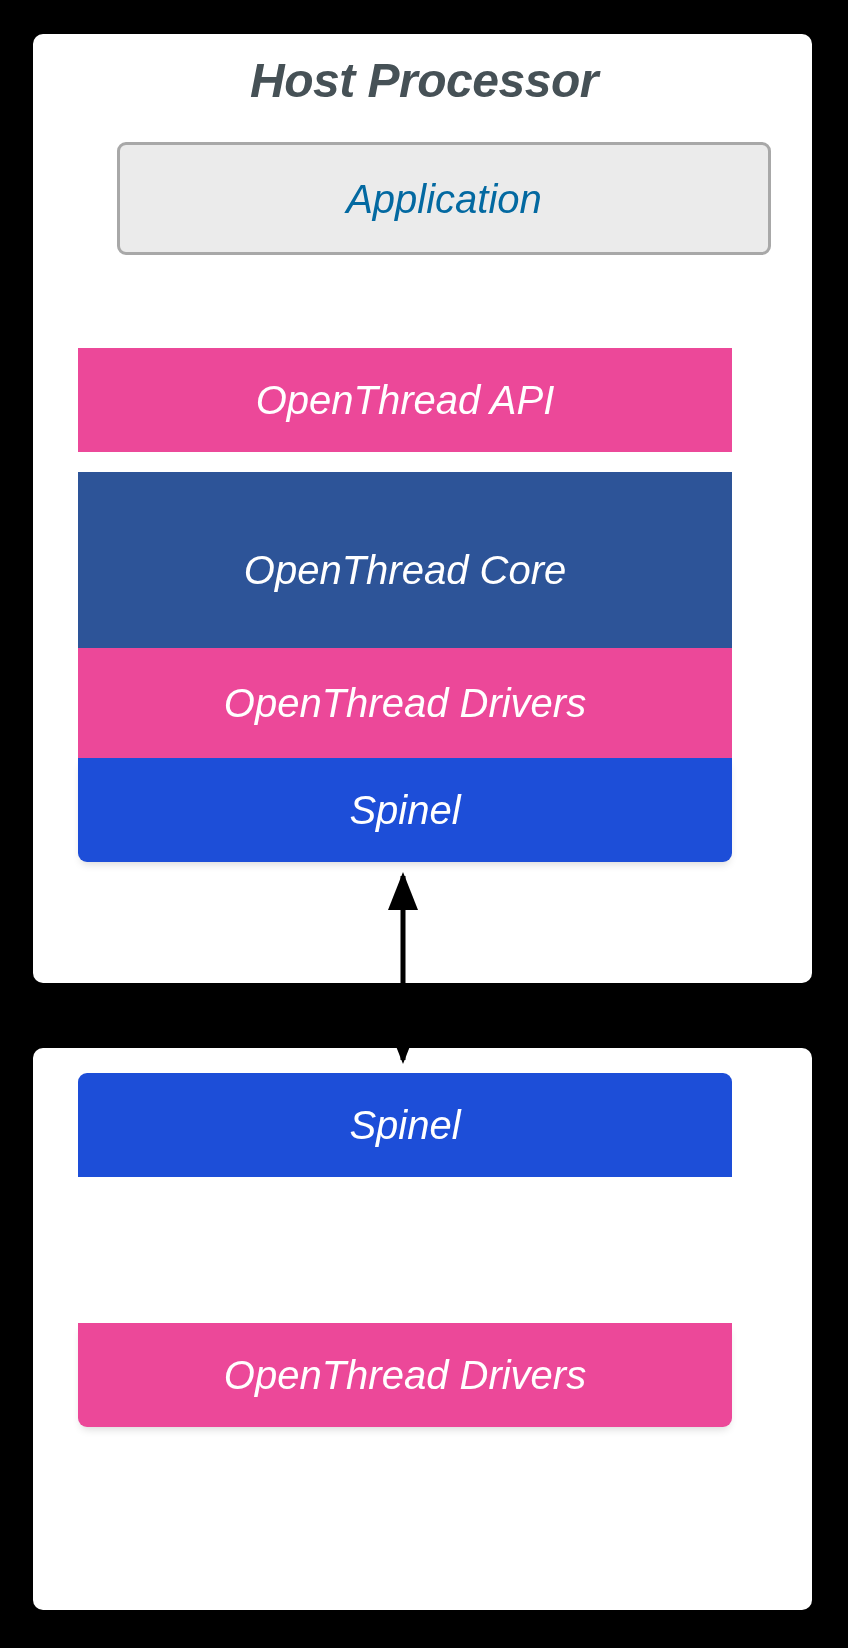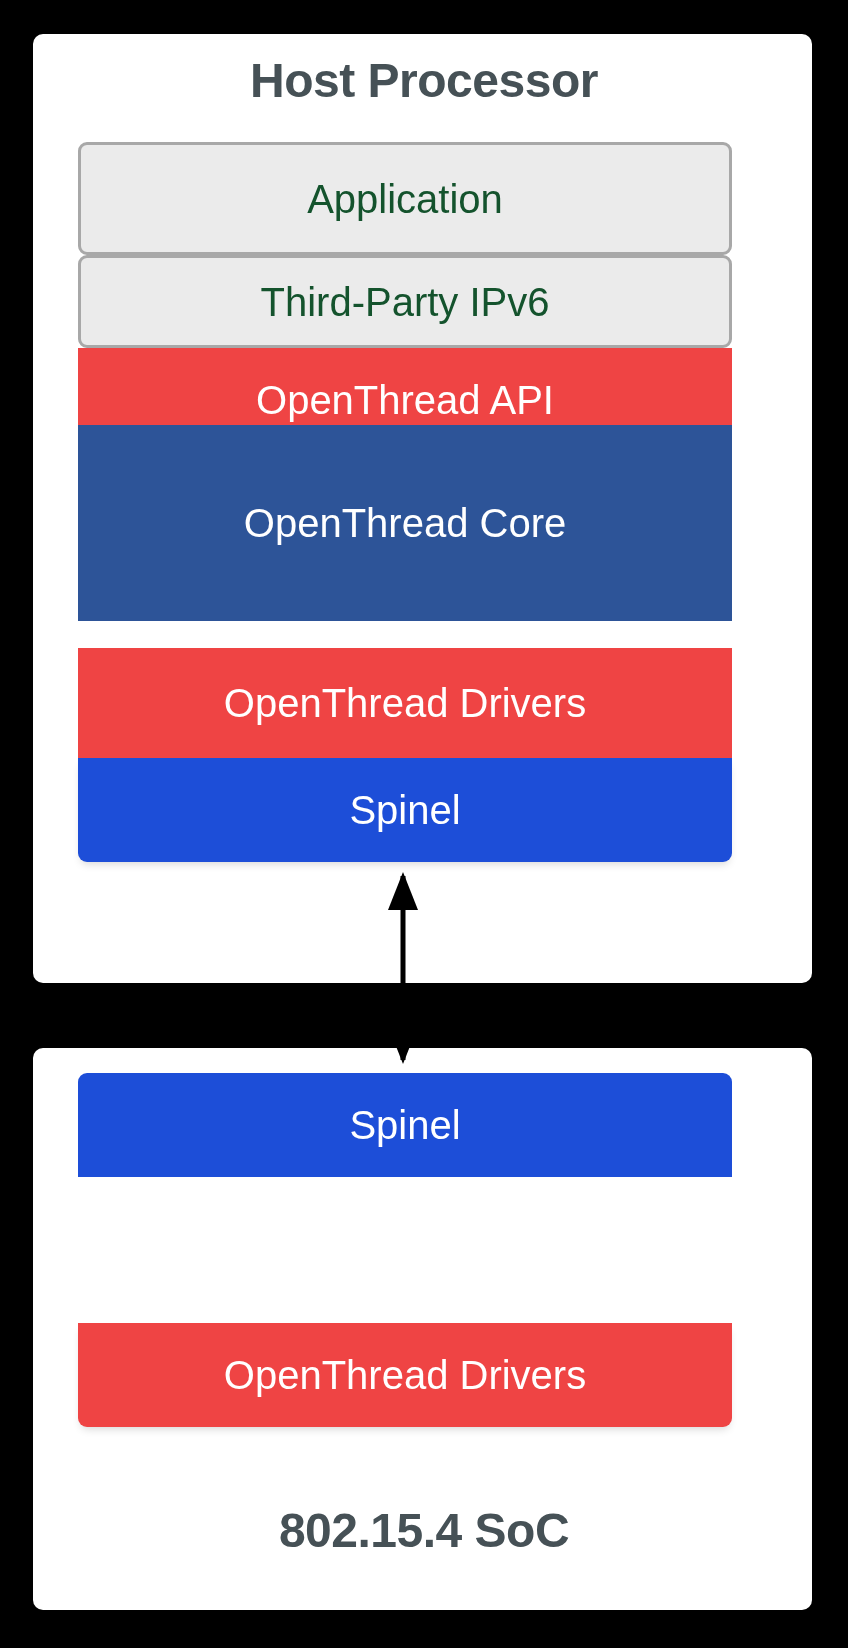--- a/index.html
+++ b/index.html
@@ -2,21 +2,21 @@
 <html><head>
 <meta charset="utf-8">
 <style>
   * { margin:0; padding:0; box-sizing:border-box; }
   html,body{ background:#000; }
   body{
     width:848px; height:1648px;
     font-family:"Liberation Sans", sans-serif;
     position:relative; overflow:hidden;
   }
-  #stage{ position:absolute; left:0; top:0; width:848px; height:1648px; }
+  #stage{ position:absolute; left:0; top:0; width:848px; height:1648px;font-style:italic; }
 
   
   .card{
     position:absolute;
     background:#ffffff;
     border-radius:10px;
   }
   #card-host{ left:33px; top:34px; width:779px; height:949px; }
   #card-soc { left:33px; top:1048px; width:779px; height:562px; }
 
@@ -44,35 +44,36 @@
     justify-content:center;
     text-align:center;
     font-size:40px;
     line-height:44px;
     white-space:nowrap;
   }
   .block.grey{
     background:#ebebeb;
     border:3px solid #a8a8a8;
     border-radius:9px;
-    color:#14532d;
+    color:#0369a1;
+    margin-left:39px;
   }
-  .block.cyan{ background:#ef4444; color:#ffffff; }
+  .block.cyan{ background:#ec4899; color:#ffffff; }
   .block.blue{ background:#2d5498; color:#ffffff; }
   .block.red { background:#1d4ed8; color:#ffffff; }
 
   .rtop   { border-top-left-radius:9px;  border-top-right-radius:9px; }
   .rbot   { border-bottom-left-radius:9px; border-bottom-right-radius:9px;
             box-shadow:0 5px 9px -3px rgba(0,0,0,0.16); }
 
   
   #b-app     { top:142px; height:113px; }
   #b-ipv6    { top:255px; height:93px;  }
   #b-api     { top:348px; height:104px; }
-  #b-core    { top:425px; height:196px; }
+  #b-core    { top:472px; height:196px; }
   #b-drivers { top:648px; height:110px; }
   #b-spinel  { top:758px; height:104px; }
 
   
   #b-spinel2 { top:1073px; height:104px; }
   #b-mac     { top:1177px; height:146px; }
   #b-drivers2{ top:1323px; height:104px; }
 
   
   #connector{
@@ -88,23 +89,20 @@
 <div id="stage">
 
   <div class="card" id="card-host"></div>
 
   <div class="card-title" id="host-title">Host Processor</div>
 
   <div class="block grey rtop" id="b-app">
     <span>Application</span>
   </div>
 
-  <div class="block grey" id="b-ipv6">
-    <span>Third-Party IPv6</span>
-  </div>
 
   <div class="block cyan" id="b-api">
     <span>OpenThread API</span>
   </div>
 
   <div class="block blue" id="b-core">
     <span>OpenThread Core</span>
   </div>
 
   <div class="block cyan" id="b-drivers">
@@ -119,21 +117,20 @@
 
   <div class="block red rtop" id="b-spinel2">
     <span>Spinel</span>
   </div>
 
 
   <div class="block cyan rbot" id="b-drivers2">
     <span>OpenThread Drivers</span>
   </div>
 
-  <div class="card-title" id="soc-title">802.15.4 SoC</div>
 
   <svg id="connector" viewBox="0 0 64 200">
 
     <line x1="32" y1="8" x2="32" y2="192" stroke="#000000" stroke-width="5"></line>
 
     <polygon points="32,4 17,42 47,42" fill="#000000"></polygon>
 
     <polygon points="32,196 17,158 47,158" fill="#000000"></polygon>
   </svg>
 

